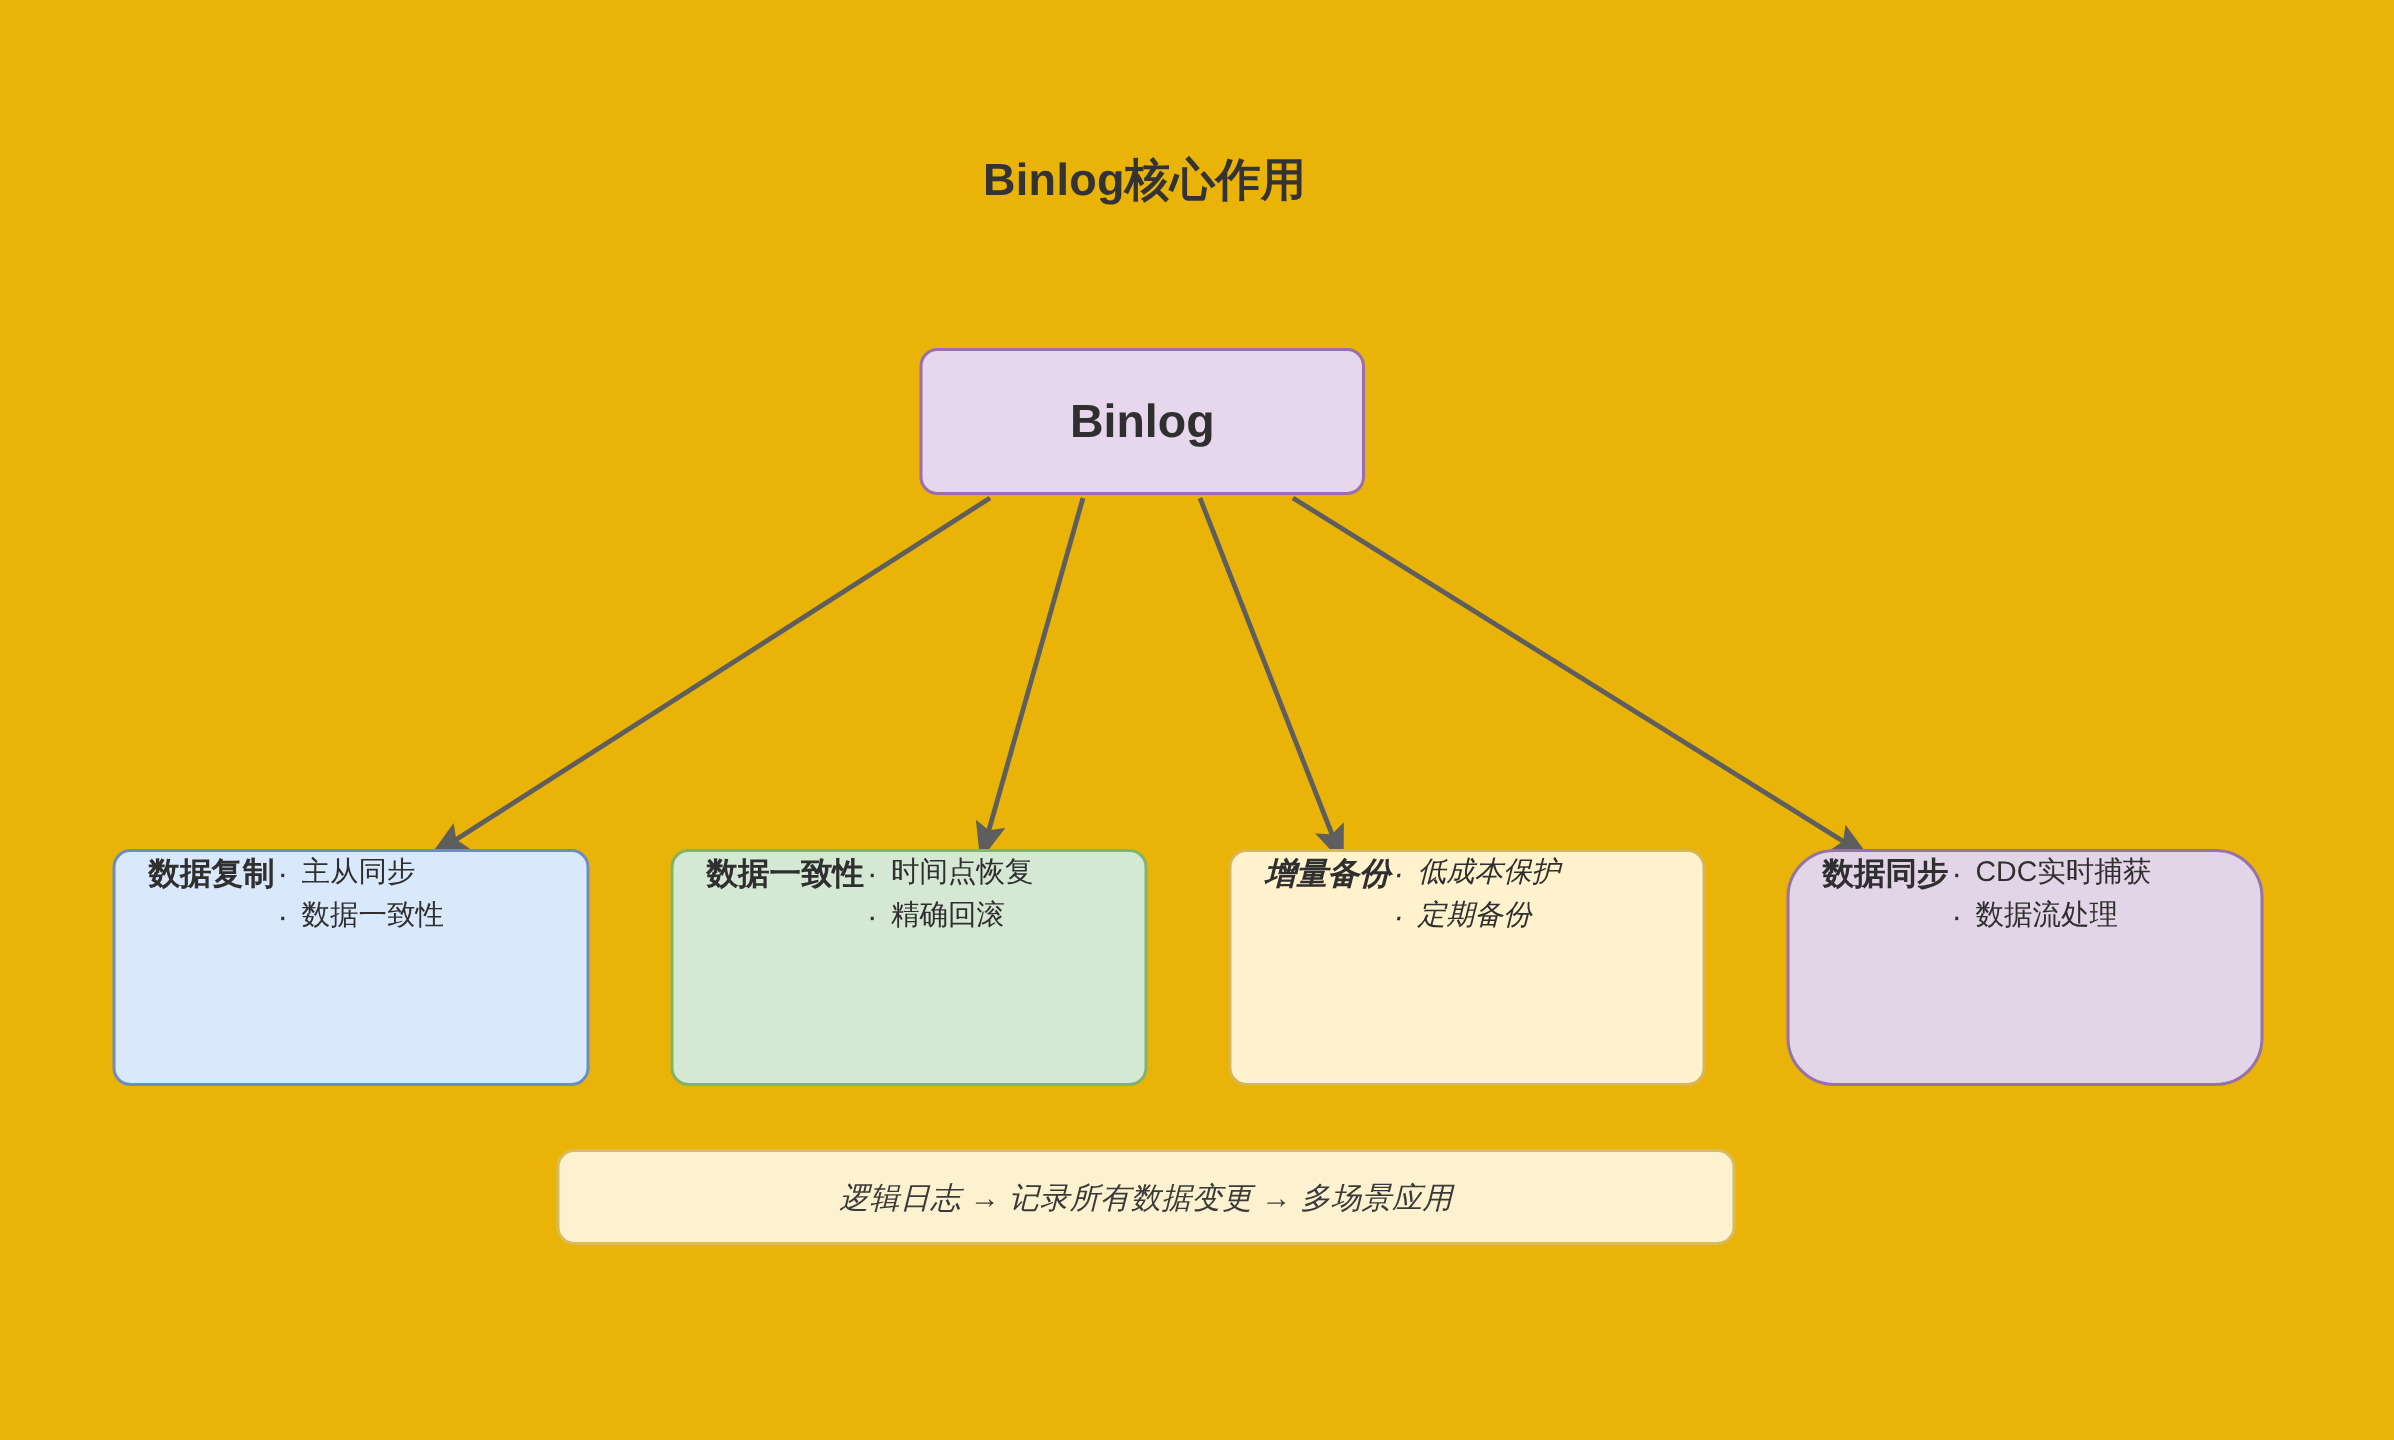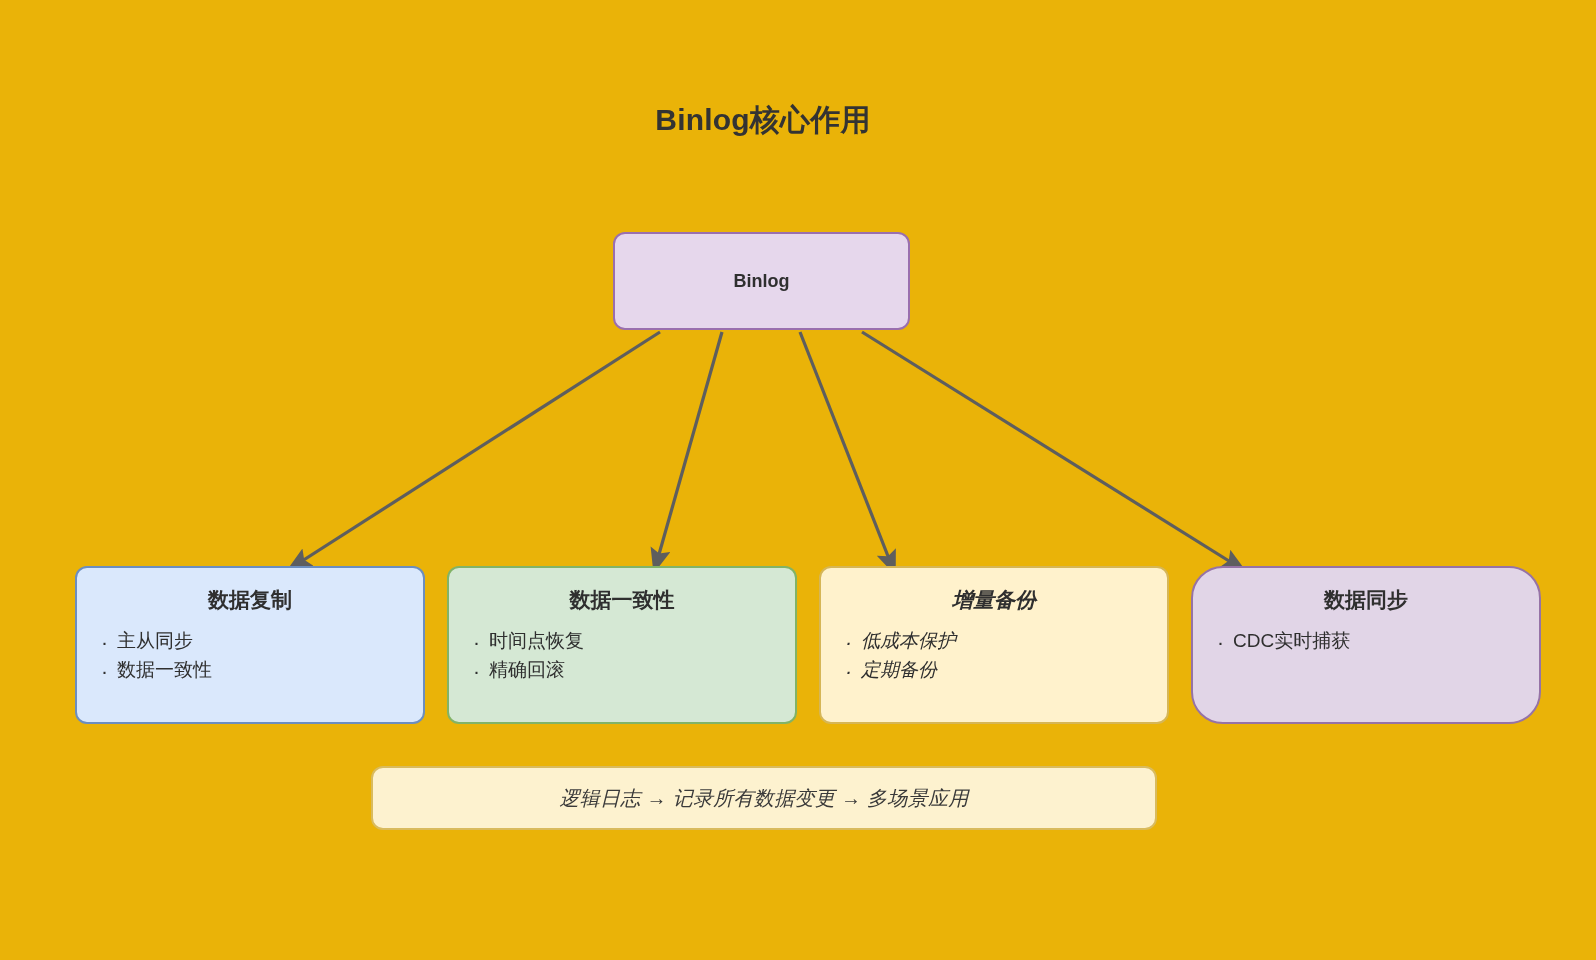--- a/index.html
+++ b/index.html
@@ -51,31 +51,31 @@
     top: 232px;
     width: 297px;
     height: 98px;
     display: flex;
     align-items: center;
     justify-content: center;
     background: #e6d7ec;
     border-color: #9a6fae;
   }
   .root-label {
-    font-size: 18px;
+    font-size: 31px;
     font-weight: bold;
     color: #2f2f2f;
   }
   .leaf-node {
     top: 566px;
-    width: 350px;
+    width: 318px;
     height: 158px;
-    padding: 18px 22px 0 22px;
+    padding: 0 22px 0 22px;
     display: flex;
-    flex-direction: column;
+    flex-direction: row;
   }
   .leaf-title {
     font-size: 21px;
     font-weight: bold;
     color: #2f2f2f;
     text-align: center;
     margin-bottom: 13px;
   }
   .leaf-list {
     list-style: none;
@@ -167,20 +167,21 @@
     <ul class="leaf-list">
       <li>低成本保护</li>
       <li>定期备份</li>
     </ul>
   </div>
 
   <div class="node leaf-node node-purple">
     <div class="leaf-title">数据同步</div>
     <ul class="leaf-list">
       <li>CDC实时捕获</li>
+      <li>数据流处理</li>
     </ul>
   </div>
 
   <div class="node footer-node">
     <span class="footer-label">逻辑日志 → 记录所有数据变更 → 多场景应用</span>
   </div>
 
 </div>
 
 </body></html>

